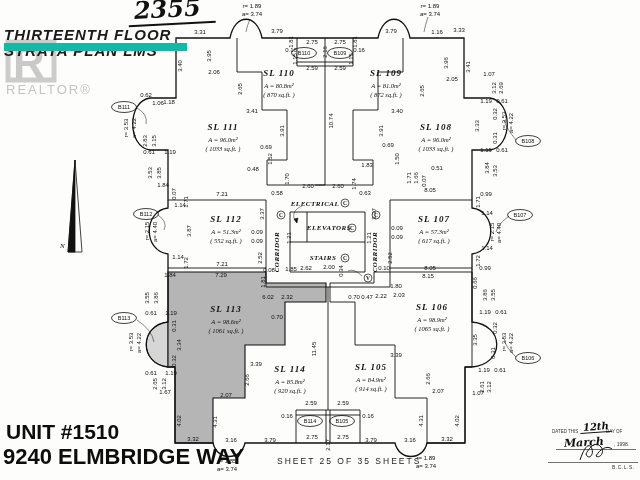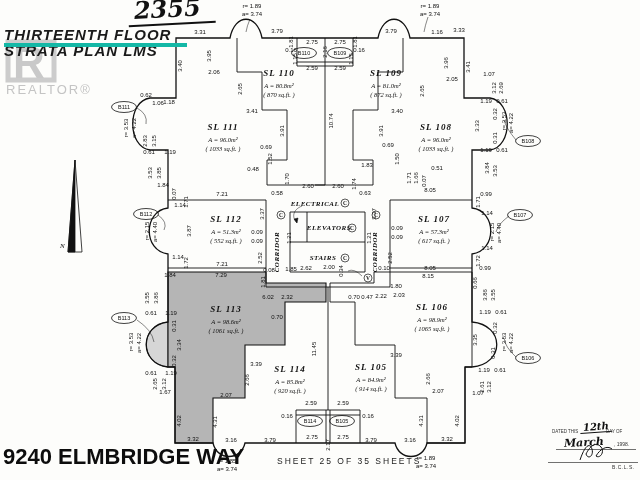--- a/index.html
+++ b/index.html
@@ -6,21 +6,21 @@
   #page{position:relative;width:640px;height:480px;background:#fdfdfb;overflow:hidden;
         font-family:"Liberation Sans",sans-serif;}
   #plan{position:absolute;left:0;top:0;z-index:1;}
   .overlay{position:absolute;z-index:2;}
 
   
   .title-line1{left:4px;top:4px;font-style:italic;font-weight:700;font-size:15px;letter-spacing:1px;color:#1a1a1a;margin-top:38px;}
   .plan-number{left:128px;top:-6px;font-family:"DejaVu Serif",serif;font-style:italic;font-weight:700;
                font-size:24px;color:#111;transform:rotate(-3deg);border-bottom:2px solid #111;padding:0 14px 0 6px;}
   .title-line2{left:4px;top:26px;font-style:italic;font-weight:700;font-size:15px;letter-spacing:1px;color:#1a1a1a;
-               border-bottom:4px solid #14b8a6;padding-right:16px;}
+               border-bottom:8px solid #14b8a6;padding-right:16px;}
 
   
   .unit-line{left:6px;top:420px;font-weight:800;font-size:21px;color:#0d0d0d;letter-spacing:0;}
   .address-line{left:3px;top:444px;font-weight:800;font-size:22px;color:#0d0d0d;}
   .sheet-line{left:277px;top:456px;font-size:8.5px;letter-spacing:2px;color:#222;}
 
   
   .dated-this{left:552px;top:429px;font-size:4.5px;color:#333;}
   .day-hand{left:580px;top:421px;font-family:"DejaVu Serif",serif;font-style:italic;font-weight:700;
             font-size:10px;color:#111;border-bottom:1px solid #111;padding:0 3px;transform:rotate(-4deg);}
@@ -351,20 +351,21 @@
         <text x="323" y="260" class="room-label" text-anchor="middle">STAIRS</text>
         <text x="279" y="252" class="room-label" text-anchor="middle" transform="rotate(-90 279 252)">CORRIDOR</text>
         <text x="377" y="252" class="room-label" text-anchor="middle" transform="rotate(-90 377 252)">CORRIDOR</text>
       </g>
   </svg>
 
   <div class="overlay title-line1">STRATA PLAN LMS</div>
   <div class="overlay plan-number">2355</div>
   <div class="overlay title-line2">THIRTEENTH FLOOR</div>
 
+  <div class="overlay unit-line">UNIT #1510</div>
   <div class="overlay address-line">9240 ELMBRIDGE WAY</div>
   <div class="overlay sheet-line">SHEET 25 OF 35 SHEETS</div>
 
   <div class="overlay dated-this">DATED THIS</div>
   <div class="overlay day-hand">12th</div>
   <div class="overlay day-of">DAY OF</div>
   <div class="overlay month-hand">March</div>
   <div class="overlay year-label">, 1998.</div>
   <div class="overlay cert-label">B.C.L.S.</div>
 </div>

